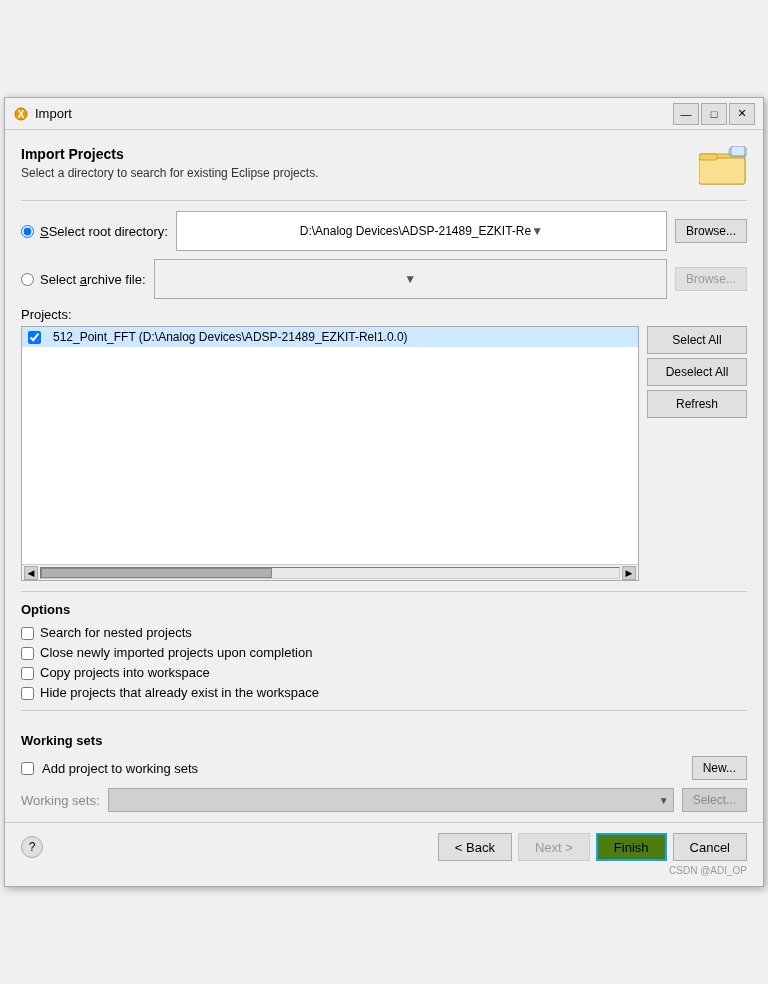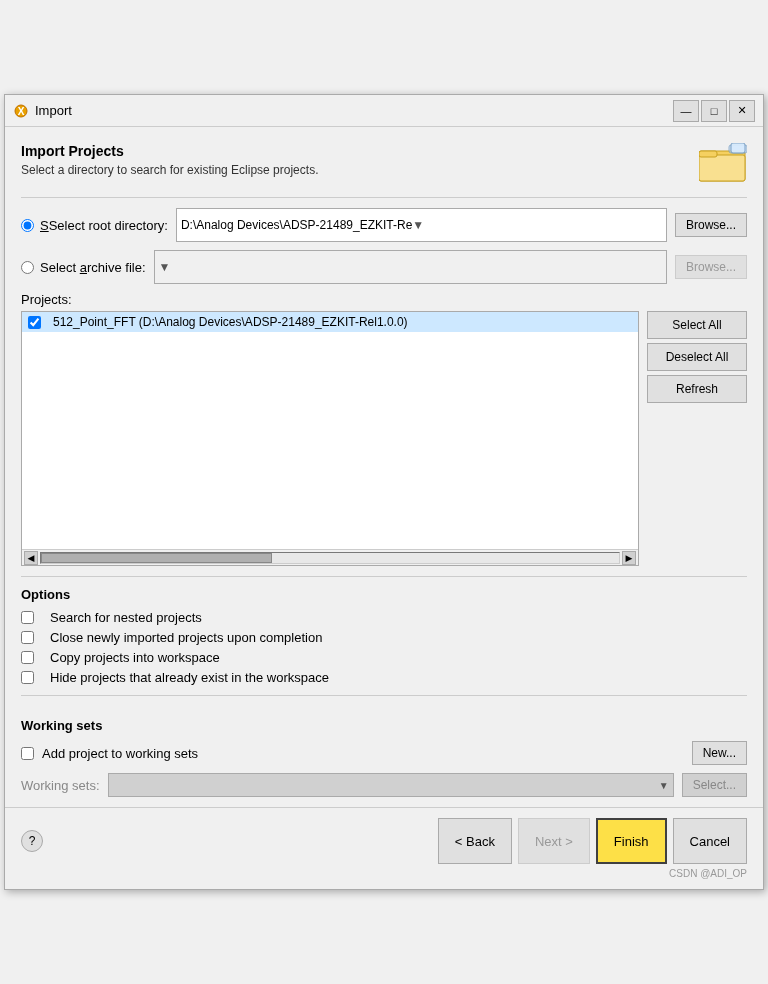--- a/index.html
+++ b/index.html
@@ -92,28 +92,28 @@
       display: flex;
       align-items: center;
       gap: 6px;
       white-space: nowrap;
     }
     .form-row input[type="radio"] {
       margin: 0;
     }
     .combo-box {
       flex: 1;
-      height: 34px;
+      height: 40px;
       border: 1px solid #aaa;
       background: #fff;
-      padding: 0 4px;
-      font-size: 12px;
-      display: flex;
-      align-items: center;
-      justify-content: flex-start;
+      padding: 0 16px;
+      font-size: 12px;
+      display: flex;
+      align-items: center;
+      justify-content: center;
       min-width: 0;
     }
     .combo-box span {
       overflow: hidden;
       text-overflow: ellipsis;
       white-space: nowrap;
       font-size: 12px;
     }
     .combo-arrow {
       font-size: 10px;
@@ -216,22 +216,22 @@
       padding-top: 10px;
       margin-bottom: 10px;
     }
     .options-title {
       font-size: 13px;
       font-weight: bold;
       margin-bottom: 8px;
     }
     .option-row {
       display: flex;
-      align-items: center;
-      gap: 16px;
+      align-items: flex-end;
+      gap: 6px;
       margin-bottom: 5px;
     }
     .option-row input[type="checkbox"] {
       margin: 0;
     }
     .option-row label {
       font-size: 13px;
     }
     .working-sets-section {
       border-top: 1px solid #ccc;
@@ -286,30 +286,30 @@
     .footer-bottom {
       display: flex;
       align-items: center;
       justify-content: space-between;
     }
     .footer-buttons {
       display: flex;
       gap: 6px;
     }
     .footer-btn {
-      height: 46px;
+      height: 28px;
       padding: 0 16px;
       border: 1px solid #aaa;
       background: #e0e0e0;
       font-size: 13px;
       cursor: pointer;
     }
     .footer-btn.primary {
-      border: 2px solid #404040;
-      background: #fde047;
+      border: 2px solid #0ea5e9;
+      background: #4d7c0f;
     }
     .footer-btn:disabled {
       color: #999;
       border-color: #ccc;
     }
     .help-icon {
       width: 22px;
       height: 22px;
       border: 1px solid #aaa;
       border-radius: 50%;

